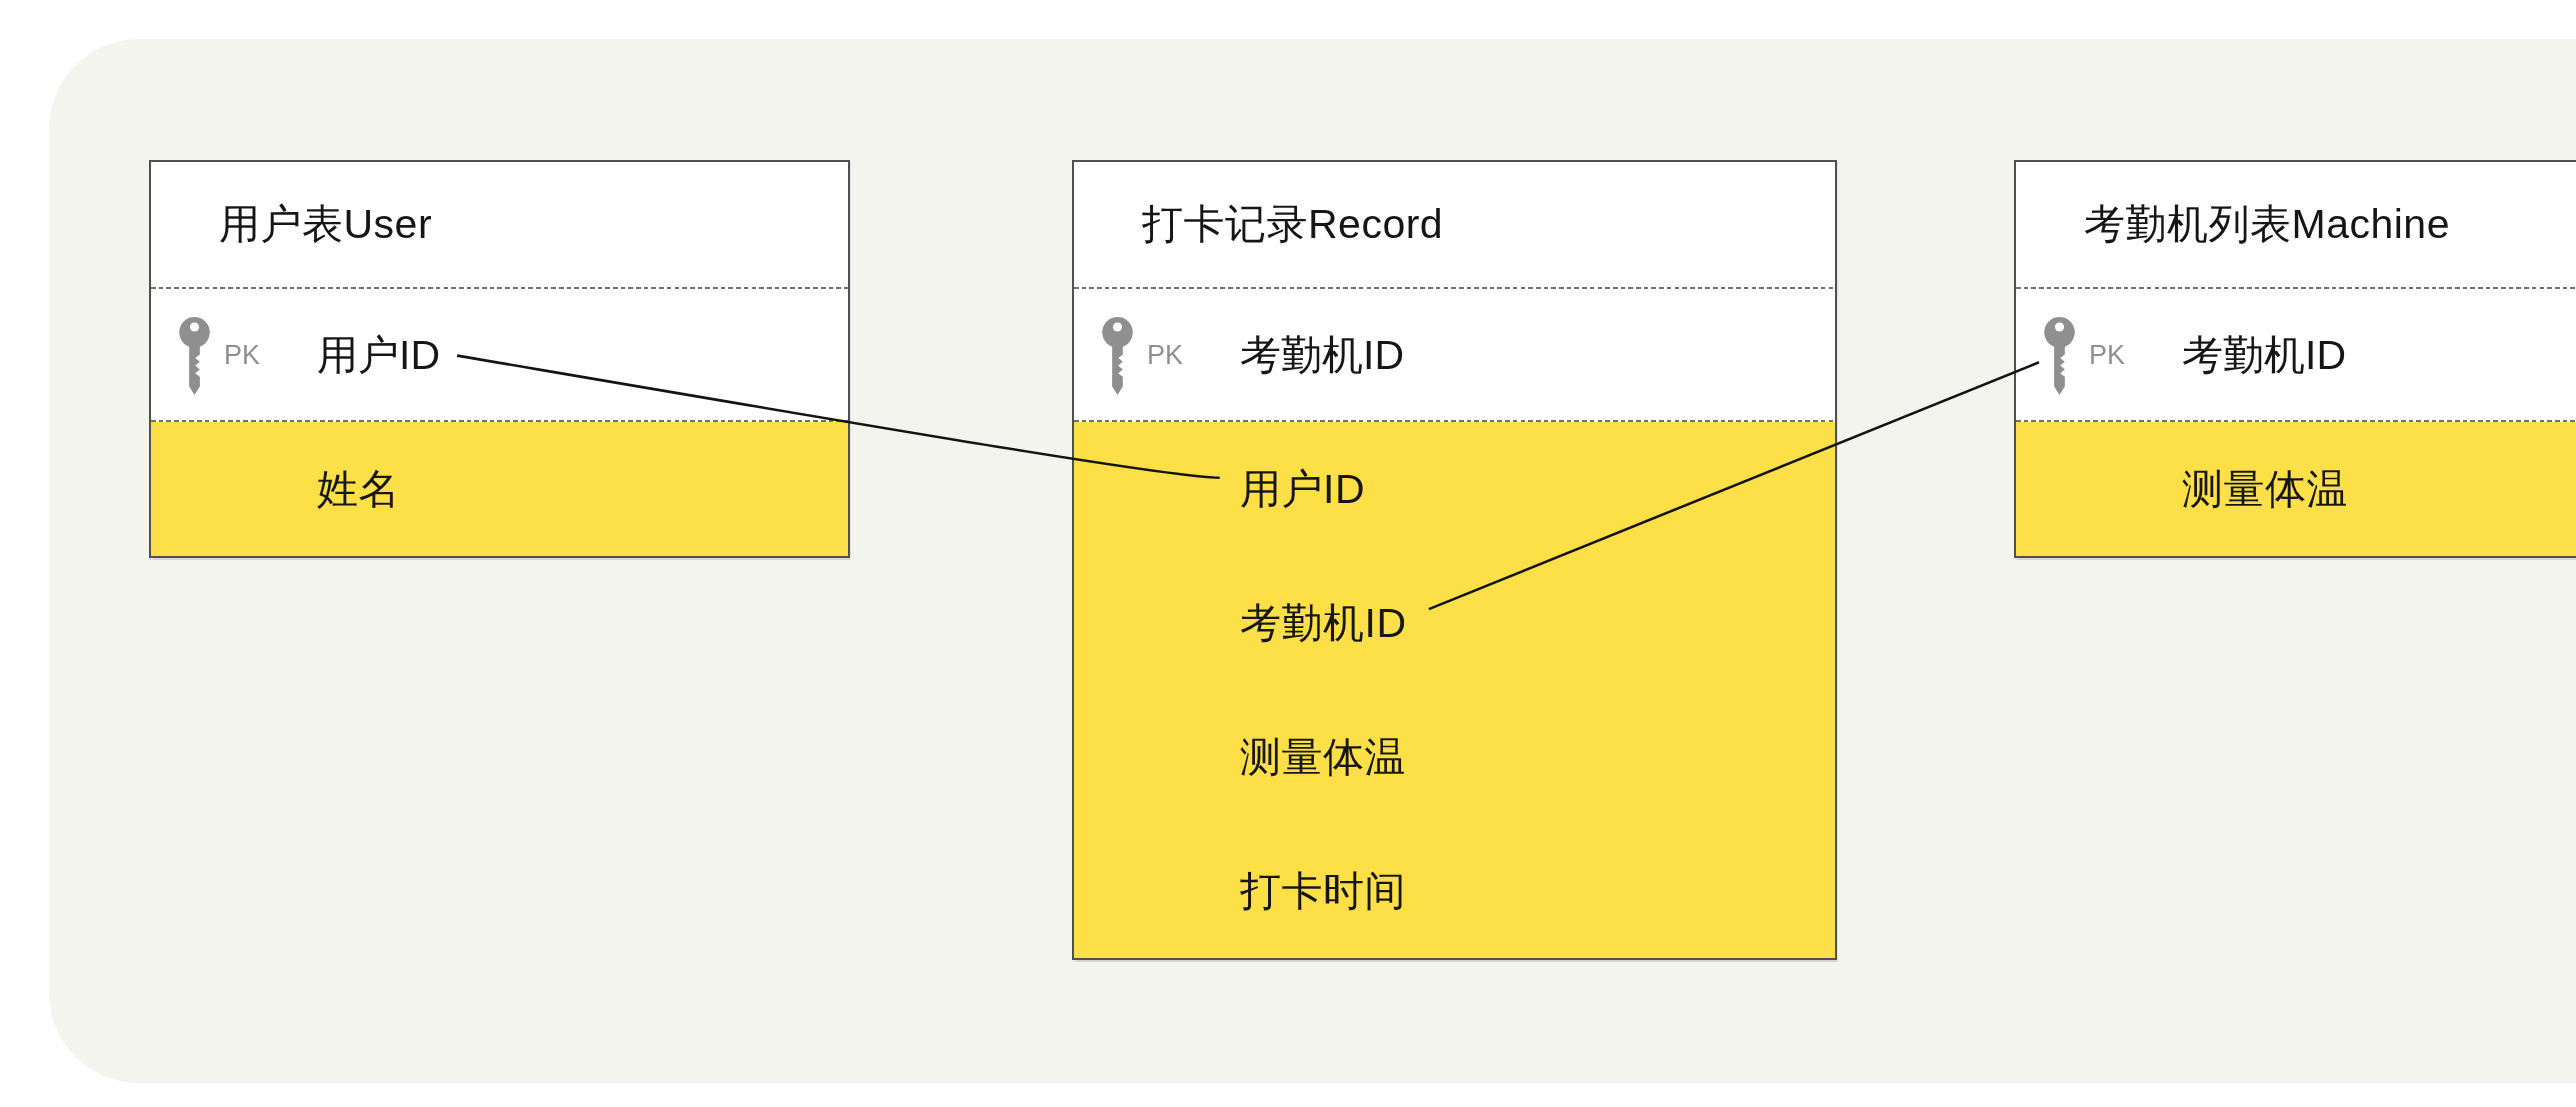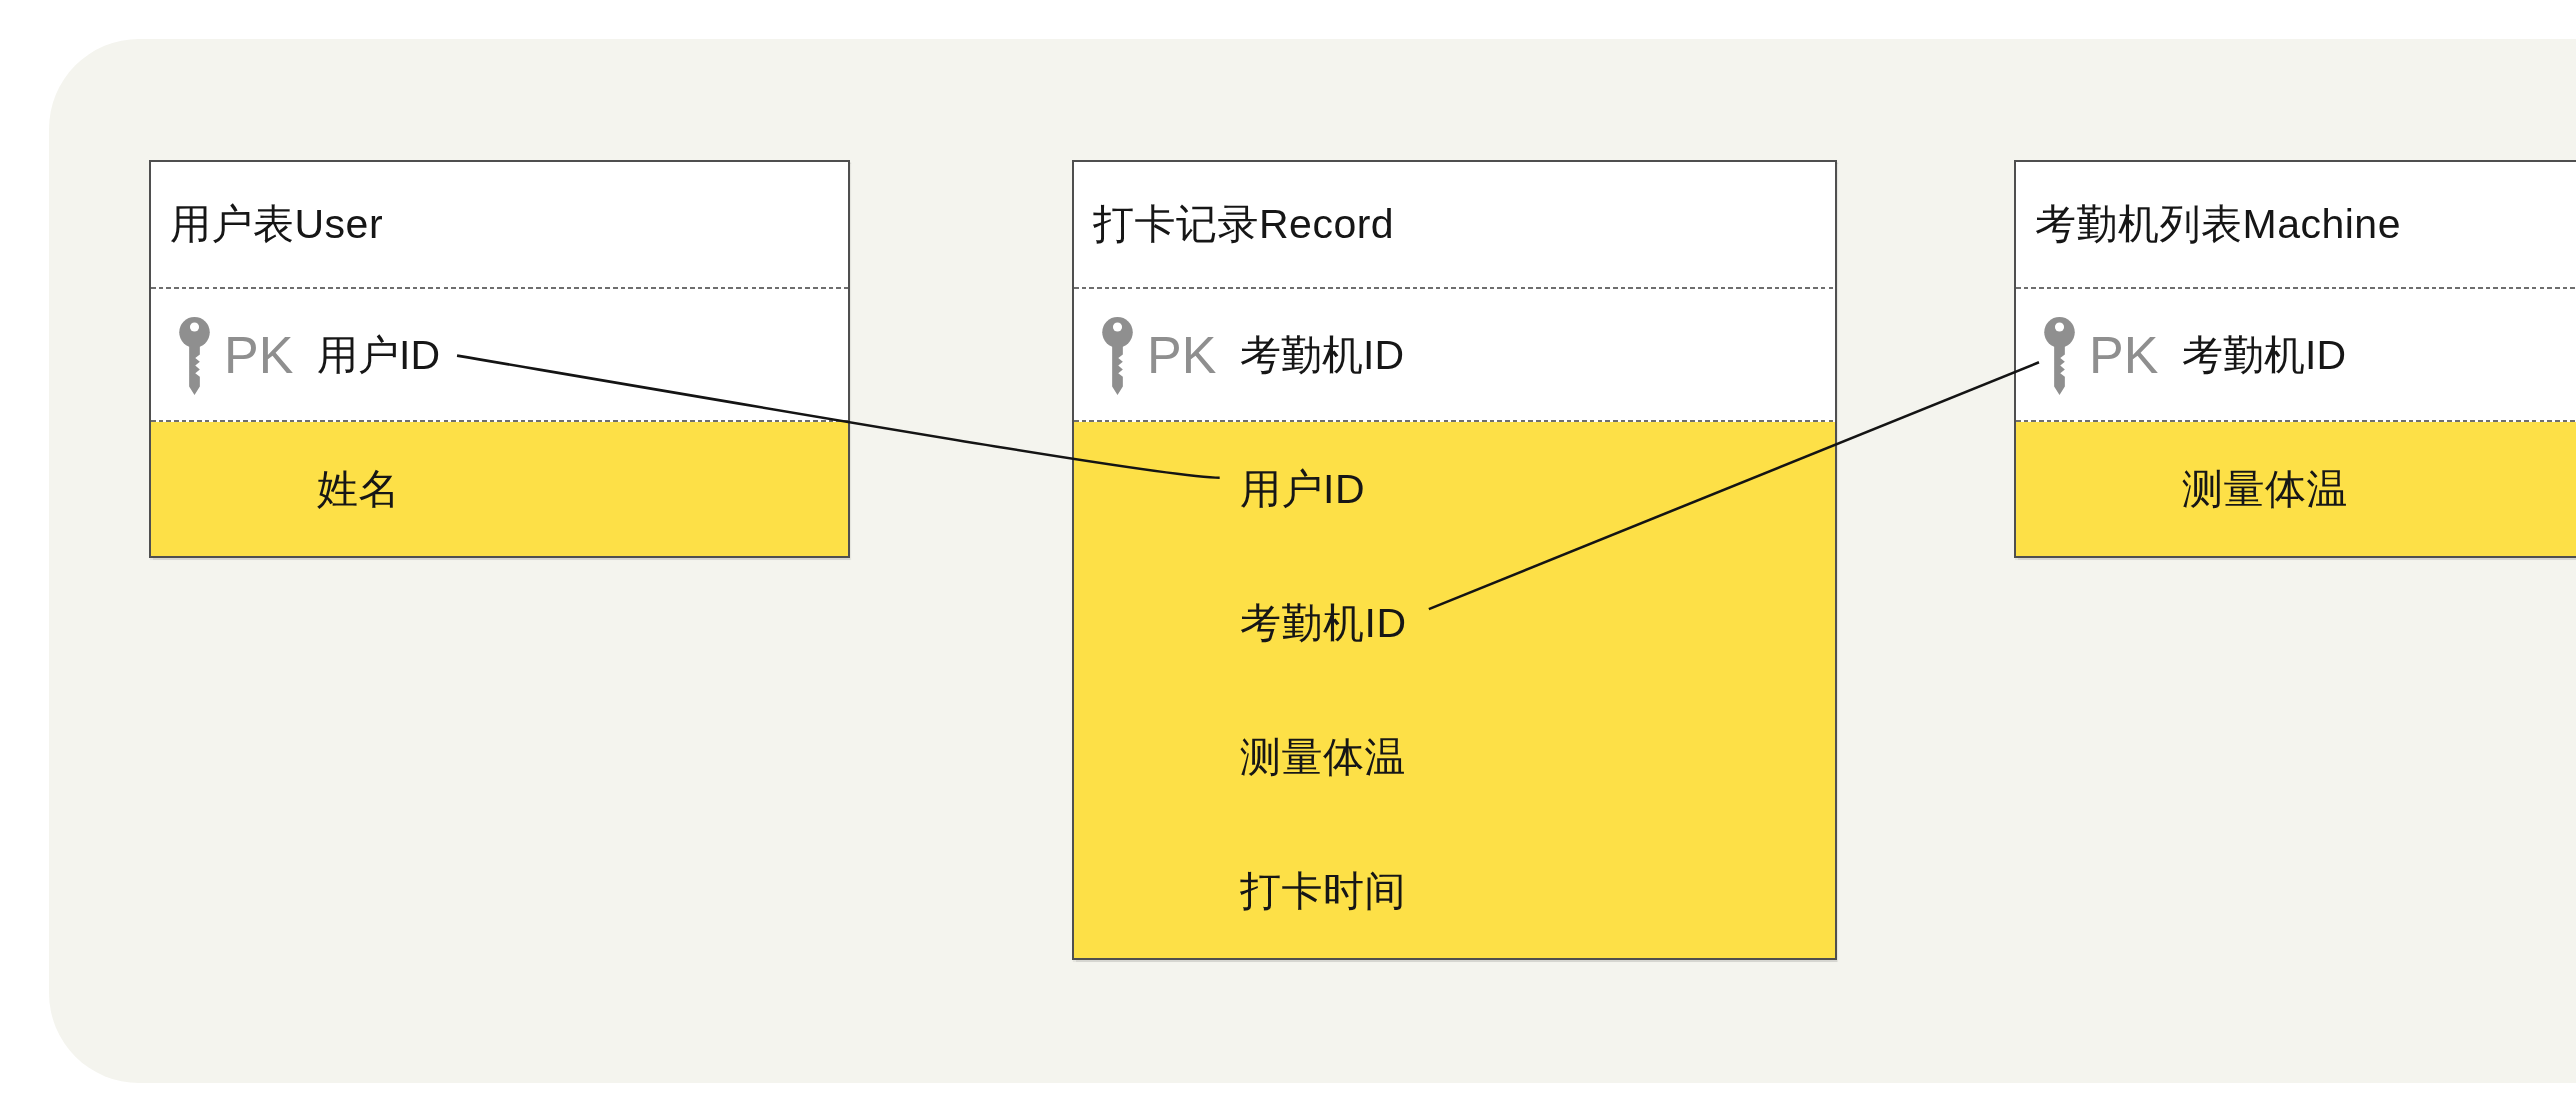--- a/index.html
+++ b/index.html
@@ -37,41 +37,41 @@
   .entity.t1 { left: 149px;  width: 701px; }
   .entity.t2 { left: 1072px; width: 765px; }
   .entity.t3 { left: 2014px; width: 703px; }
 
   .row {
     position: relative;
     display: flex;
     align-items: center;
     box-sizing: border-box;
   }
-  .row.header { height: 125px; padding-left: 19px; }
+  .row.header { height: 125px; padding-left: 50px; margin-left: 18px; }
   .row.pk     { height: 131px; }
   .row.attr   { height: 134px; padding-left: 166px; background: #fde047; }
 
   .sep {
     height: 2.1px;
     background-image: repeating-linear-gradient(90deg, #6E6E6E 0px, #6E6E6E 4.6px, transparent 4.6px, transparent 7.7px);
   }
 
   .title-text, .field-text, .attr-text {
     font-size: 41px;
     color: #161616;
     letter-spacing: 0.5px;
     white-space: nowrap;
   }
   .pk-label {
     position: absolute;
     left: 73px;
     top: 50%;
     transform: translateY(-50%);
-    font-size: 52px;
+    font-size: 27px;
     color: #8F8F8F;
     white-space: nowrap;
   }
   .pk-field {
     position: absolute;
     left: 166px;
     top: 50%;
     transform: translateY(-50%);
     font-size: 41px;
     color: #161616;

